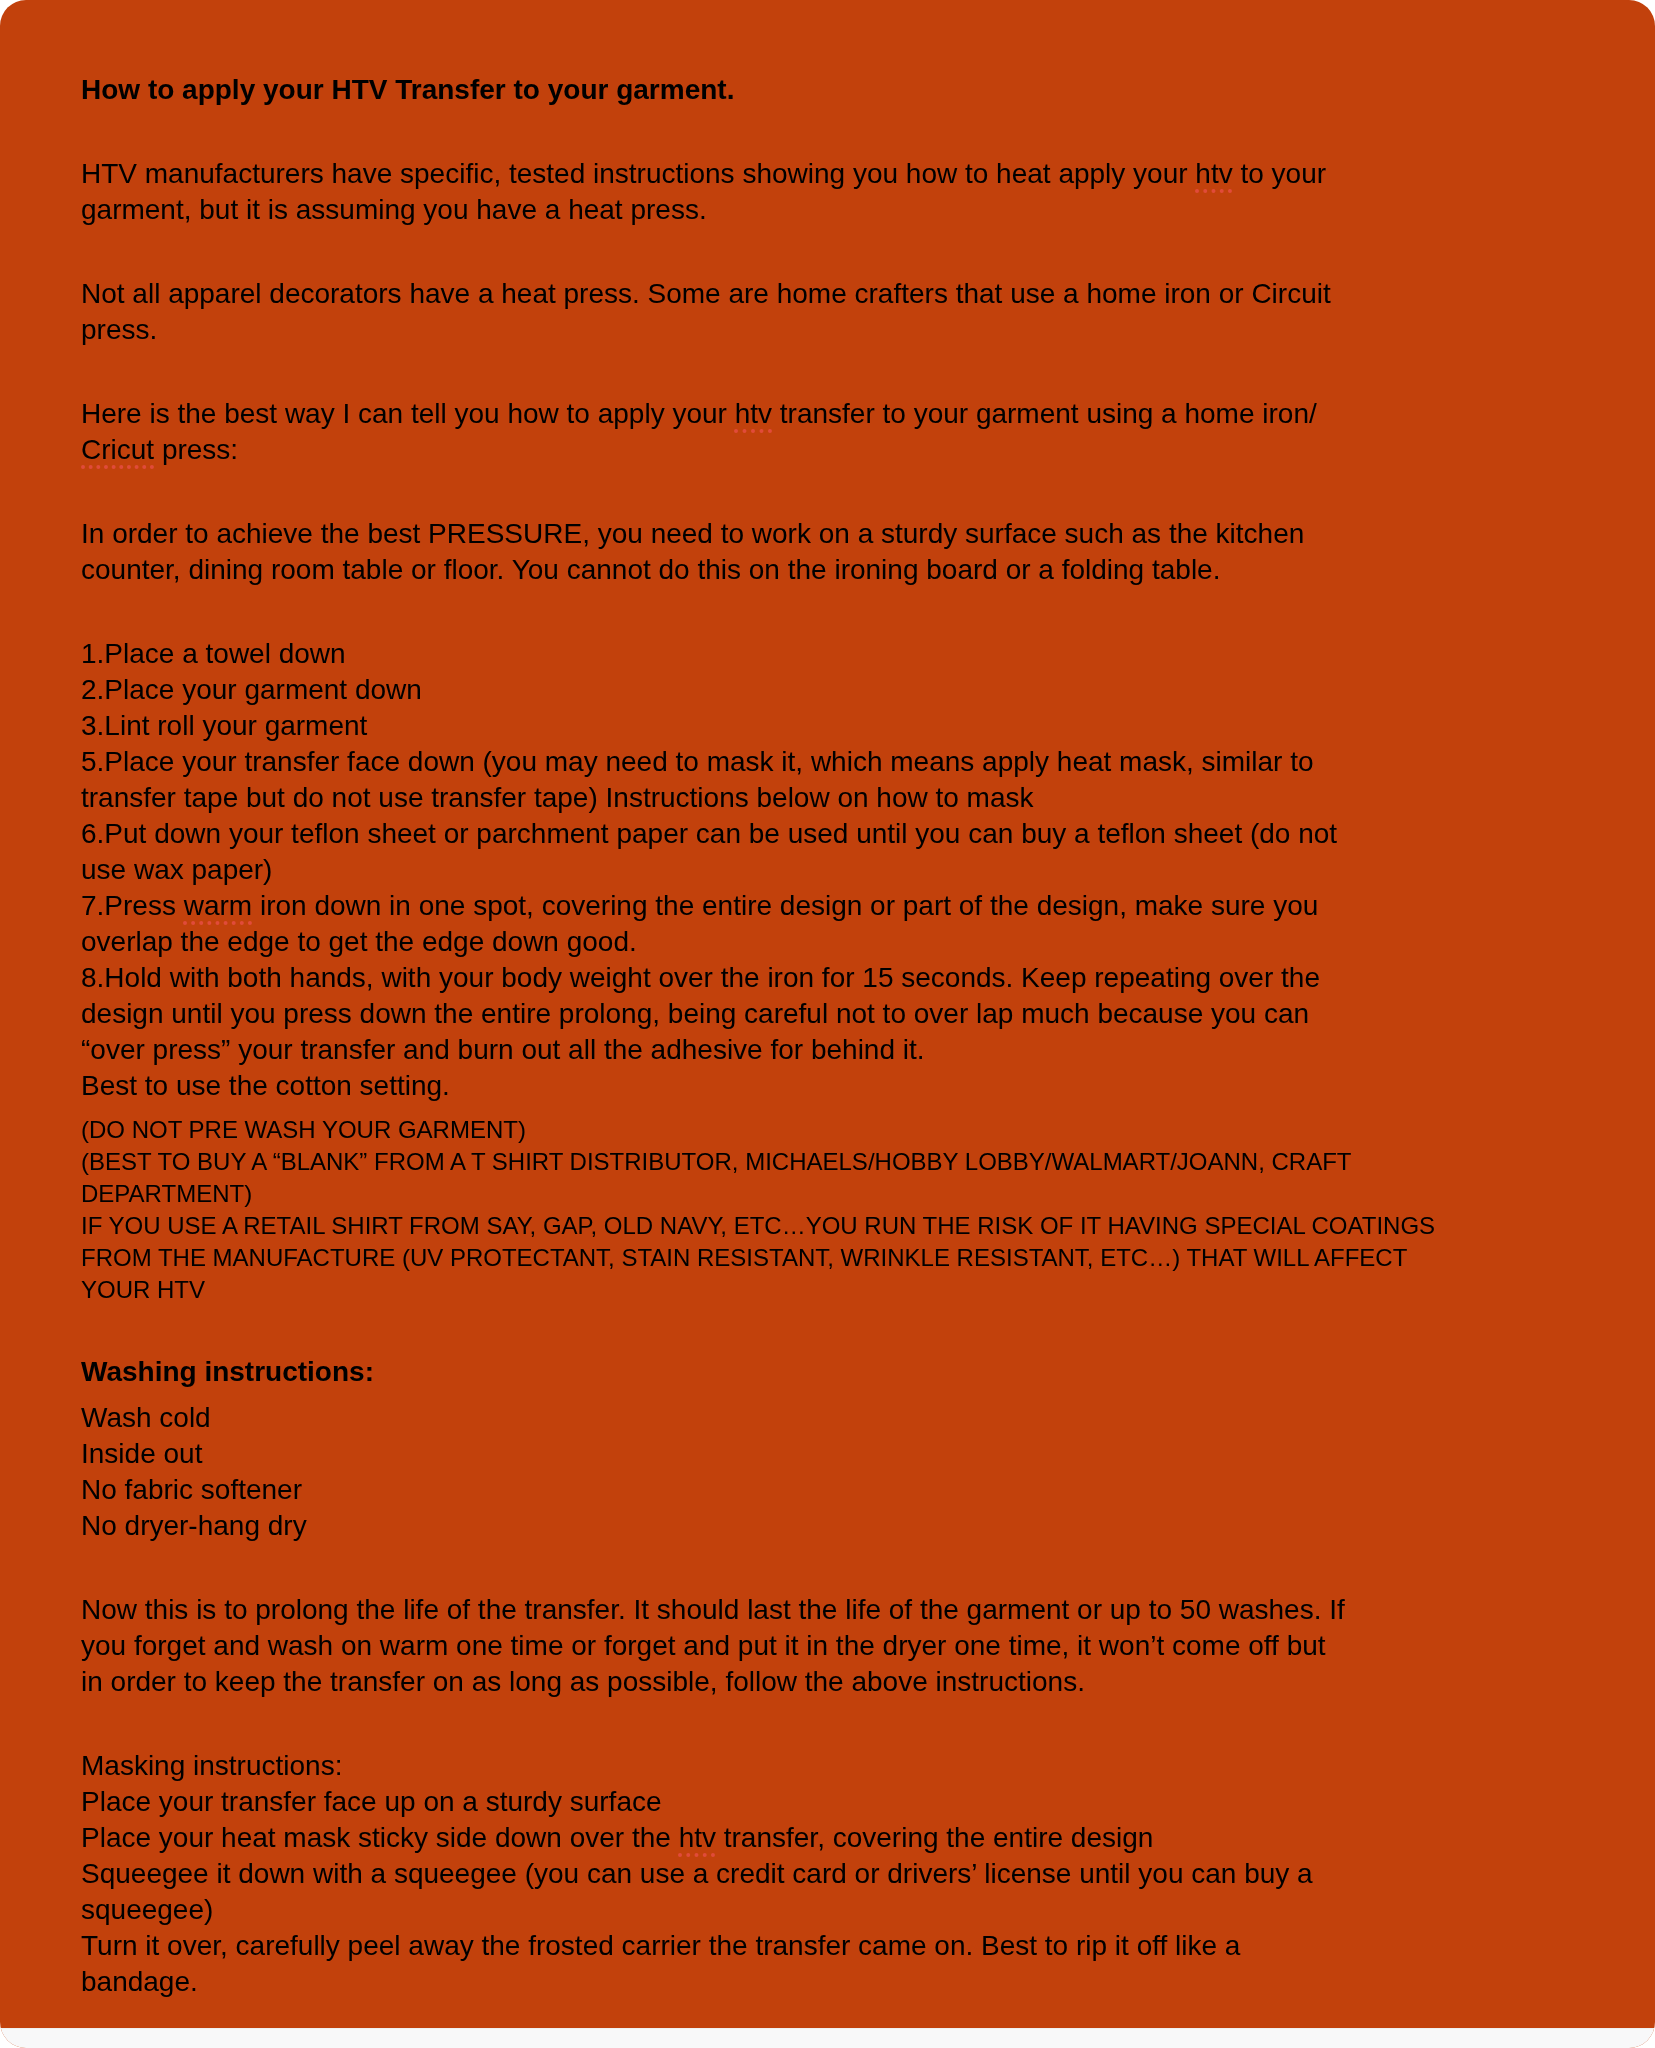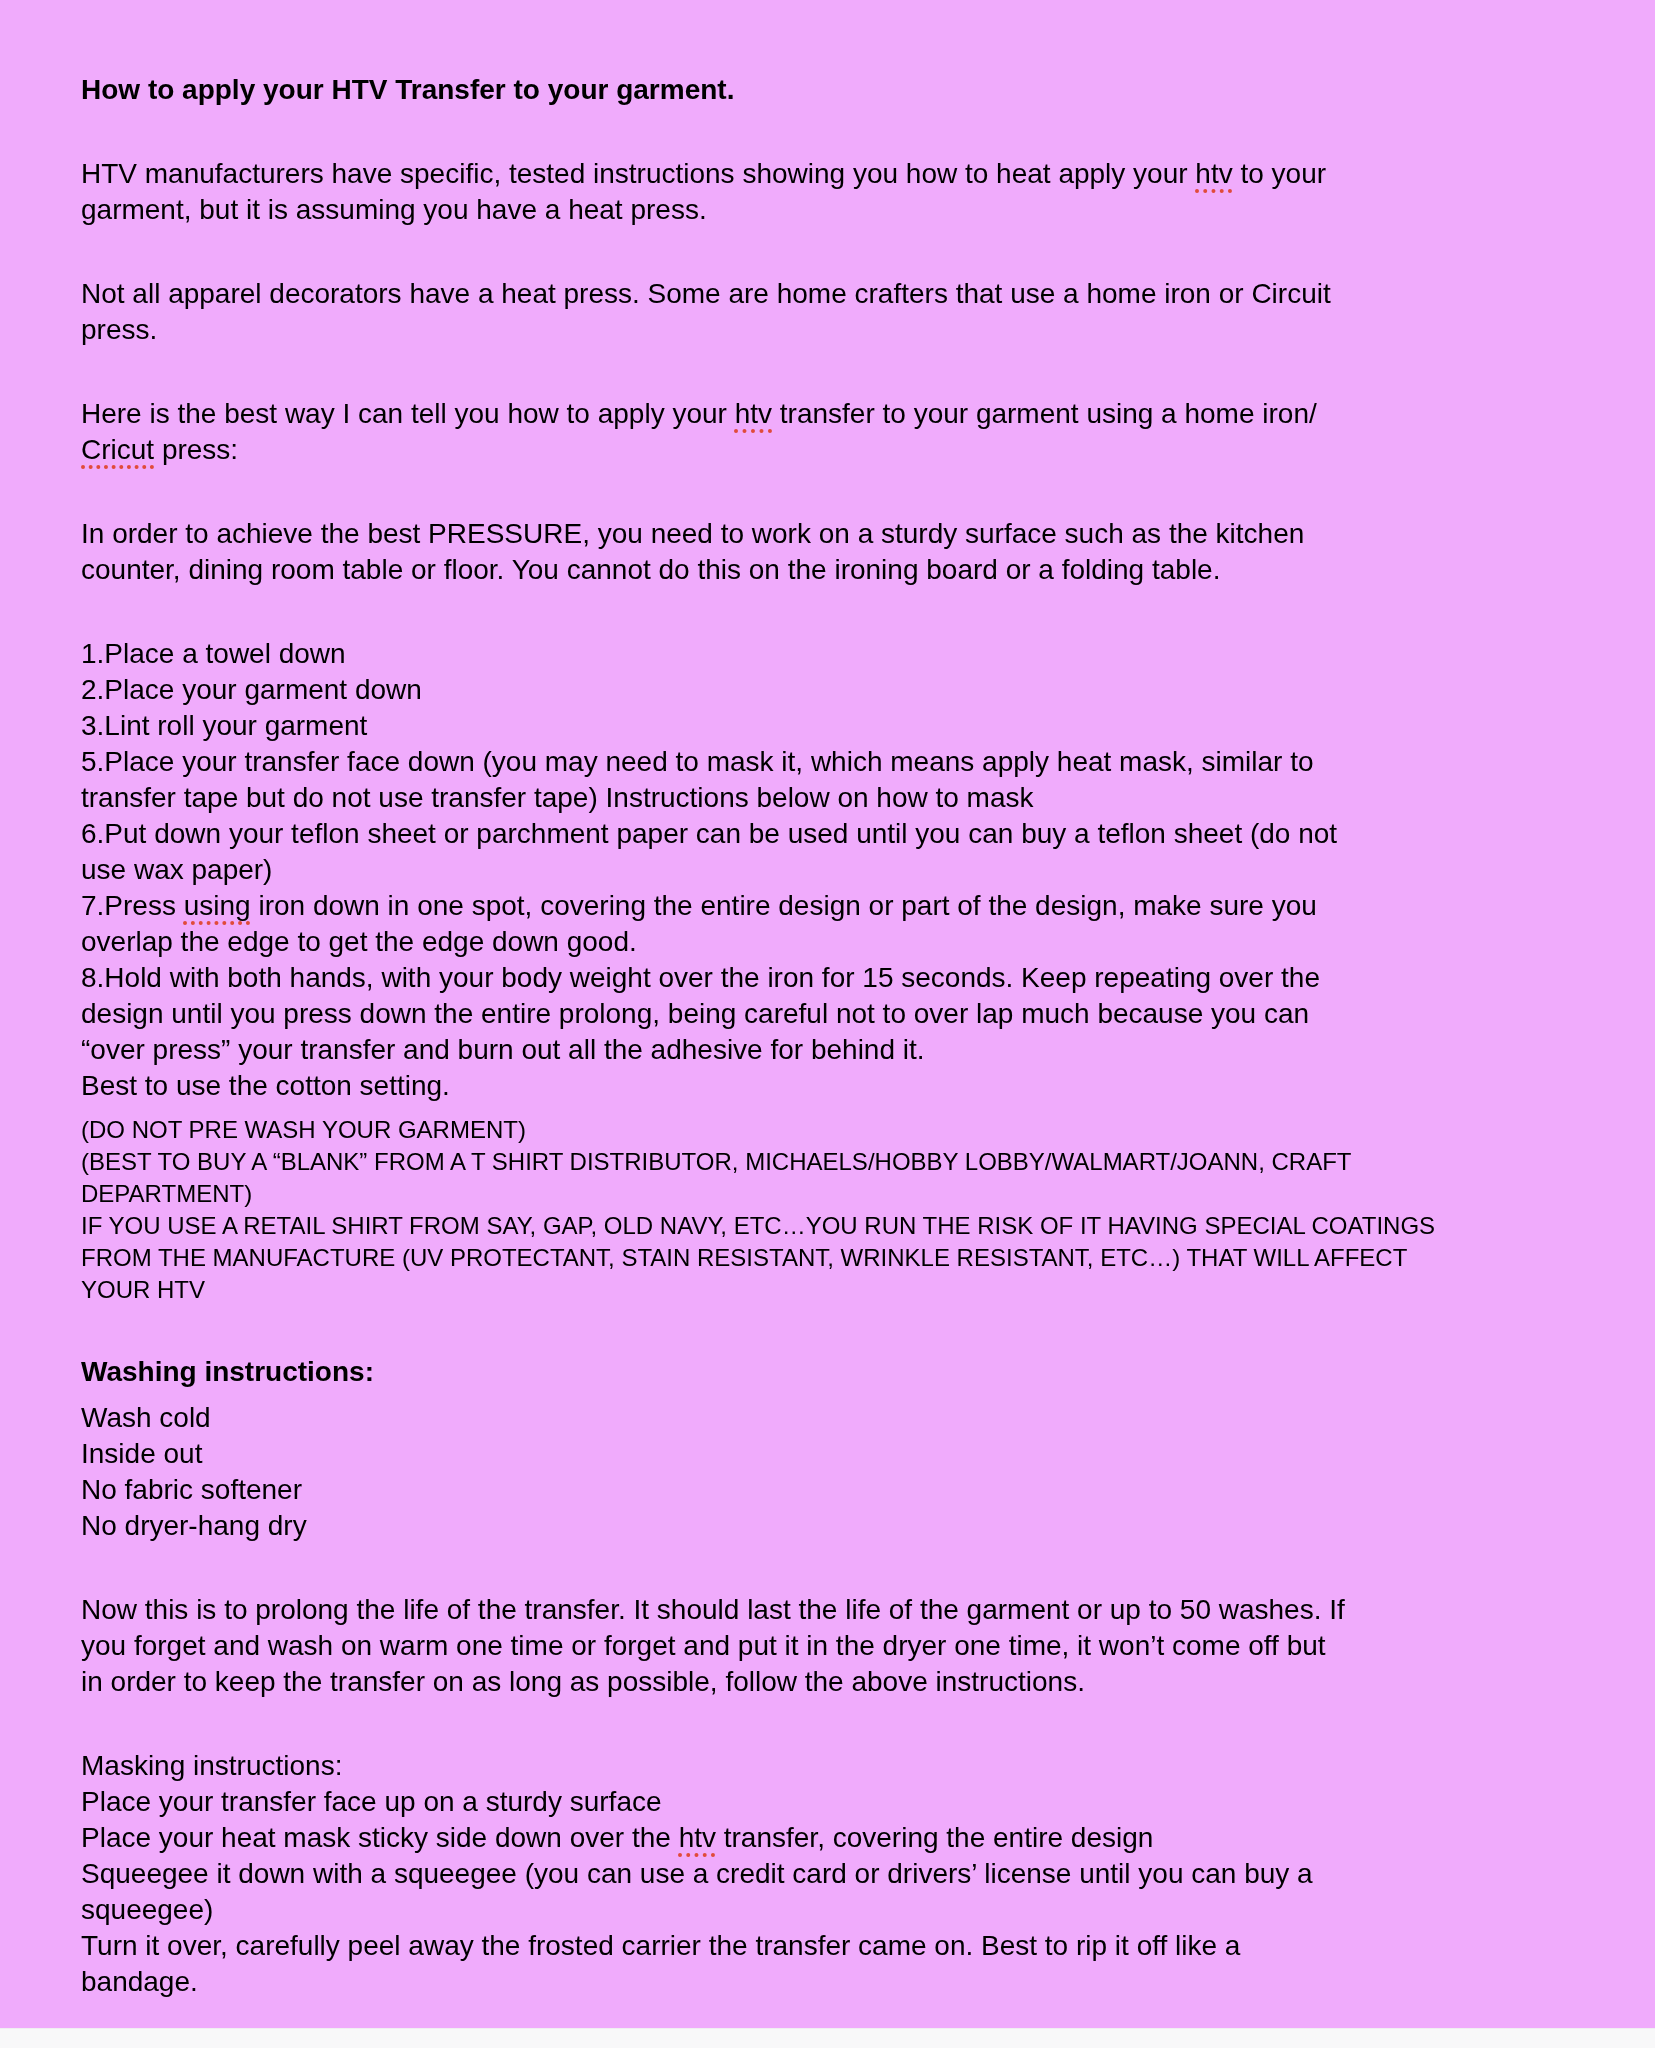--- a/index.html
+++ b/index.html
@@ -4,24 +4,25 @@
 <style>
   html, body {
     margin: 0;
     padding: 0;
     background: #ffffff;
   }
   .page {
     position: relative;
     width: 1655px;
     height: 2048px;
-    background: #f0abfc;
+    background: #c2410c;
     overflow: hidden;
     font-family: "Liberation Sans", sans-serif;
     color: #000000;
+    border-radius: 26px;
   }
   .content {
     position: absolute;
     left: 81px;
     top: 72px;
     width: 1530px;
   }
   .block { margin-top: 48px; }
   .block:first-child { margin-top: 0; }
   .block.attached { margin-top: 10px; }
@@ -78,21 +79,21 @@
         <div class="line"><span>counter, dining room table or floor. You cannot do this on the ironing board or a folding table.</span></div>
       </div>
       <div class="block body">
         <div class="line"><span>1.Place a towel down</span></div>
         <div class="line"><span>2.Place your garment down</span></div>
         <div class="line"><span>3.Lint roll your garment</span></div>
         <div class="line"><span>5.Place your transfer face down (you may need to mask it, which means apply heat mask, similar to</span></div>
         <div class="line"><span>transfer tape but do not use transfer tape) Instructions below on how to mask</span></div>
         <div class="line"><span>6.Put down your teflon sheet or parchment paper can be used until you can buy a teflon sheet (do not</span></div>
         <div class="line"><span>use wax paper)</span></div>
-        <div class="line"><span>7.Press </span><span class="misspelled">using</span><span> iron down in one spot, covering the entire design or part of the design, make sure you</span></div>
+        <div class="line"><span>7.Press </span><span class="misspelled">warm</span><span> iron down in one spot, covering the entire design or part of the design, make sure you</span></div>
         <div class="line"><span>overlap the edge to get the edge down good.</span></div>
         <div class="line"><span>8.Hold with both hands, with your body weight over the iron for 15 seconds. Keep repeating over the</span></div>
         <div class="line"><span>design until you press down the entire prolong, being careful not to over lap much because you can</span></div>
         <div class="line"><span>“over press” your transfer and burn out all the adhesive for behind it.</span></div>
         <div class="line"><span>Best to use the cotton setting.</span></div>
       </div>
       <div class="block small attached">
         <div class="line"><span>(DO NOT PRE WASH YOUR GARMENT)</span></div>
         <div class="line"><span>(BEST TO BUY A “BLANK” FROM A T SHIRT DISTRIBUTOR, MICHAELS/HOBBY LOBBY/WALMART/JOANN, CRAFT</span></div>
         <div class="line"><span>DEPARTMENT)</span></div>

